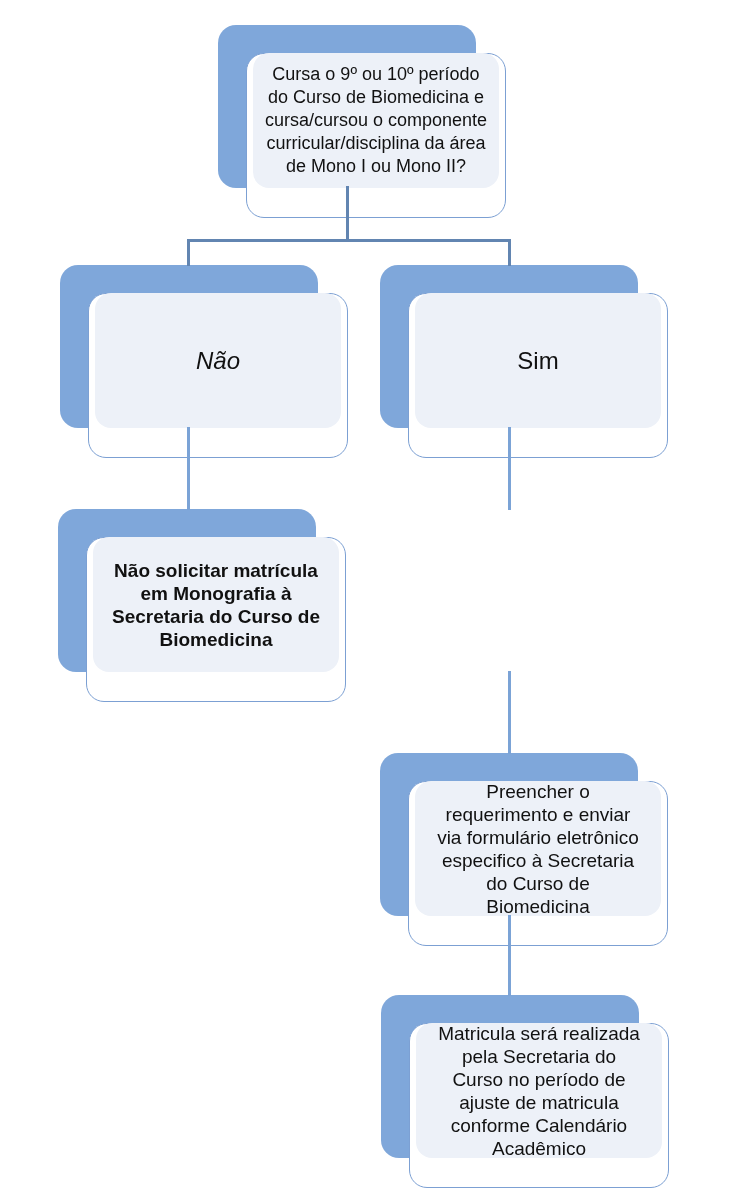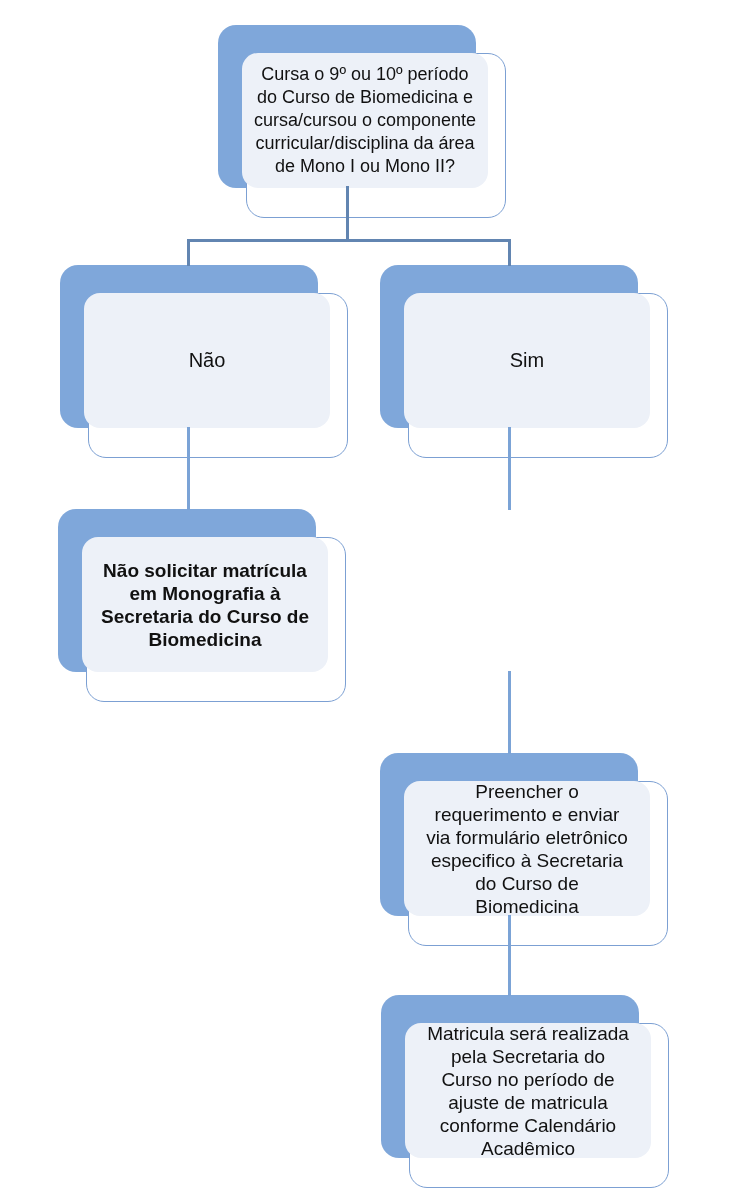--- a/index.html
+++ b/index.html
@@ -30,42 +30,42 @@
     position: absolute;
     left: 28px; top: 28px;
     width: 260px; height: 165px;
     background: #ffffff;
     border: 1.5px solid var(--shape-border, #7ca0d3);
     border-radius: 18px;
     box-sizing: border-box;
   }
   .node .fill {
     position: absolute;
-    left: 24px; top: 28px;
+    left: 35px; top: 28px;
     width: 246px; height: 135px;
     background: var(--shape-fill, #edf1f8);
     border-radius: 16px;
     display: flex;
     align-items: center;
     justify-content: center;
   }
   .node .txt {
     white-space: pre-line;
     text-align: center;
     line-height: 23px;
     font-size: 19px;
   }
 
   
   #n-question   { left: 218px; top: 25px;  width: 288px; height: 193px; }
   #n-question .txt { font-size: 18px; }
   #n-nao        { left: 60px;  top: 265px; width: 288px; height: 197px; }
-  #n-nao .txt   { font-size: 20px; }
+  #n-nao .txt   { font-size: 24px; font-style: italic; }
   #n-sim        { left: 380px; top: 265px; width: 290px; height: 193px; }
-  #n-sim .txt   { font-size: 20px; }
+  #n-sim .txt   { font-size: 24px; }
   #n-nao-action { left: 58px;  top: 509px; width: 290px; height: 194px; font-weight: bold; }
   #n-solicitar  { left: 380px; top: 509px; width: 288px; height: 194px; }
   #n-preencher  { left: 380px; top: 753px; width: 248px; height: 195px; }
   #n-matricula  { left: 381px; top: 995px; width: 286px; height: 150px; }
 
   
   .edge { position: absolute; z-index: 2; }
   .edge.dark  { background: var(--edge-dark,  #6285b1); }
   .edge.light { background: var(--edge-light, #7ba3d6); }
 

